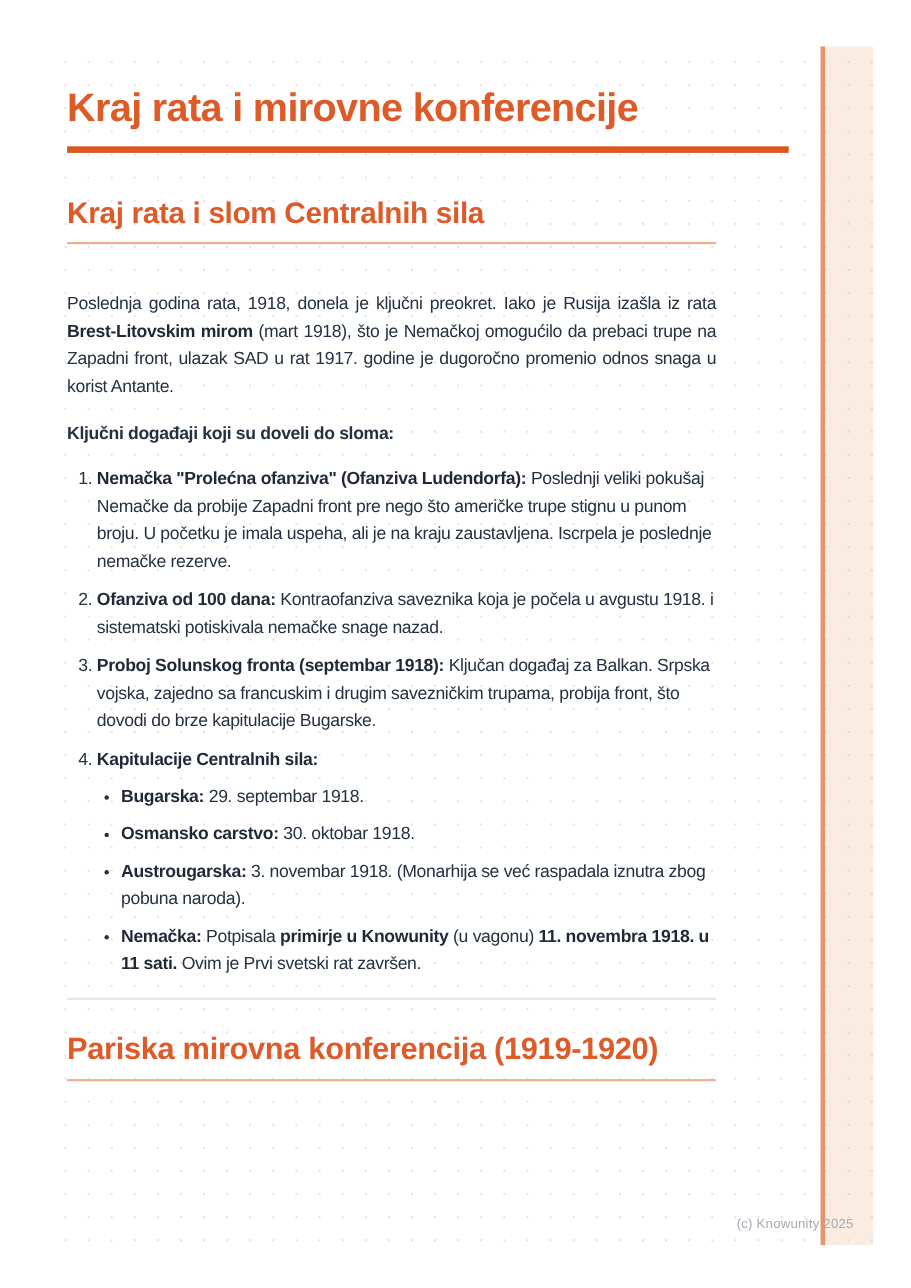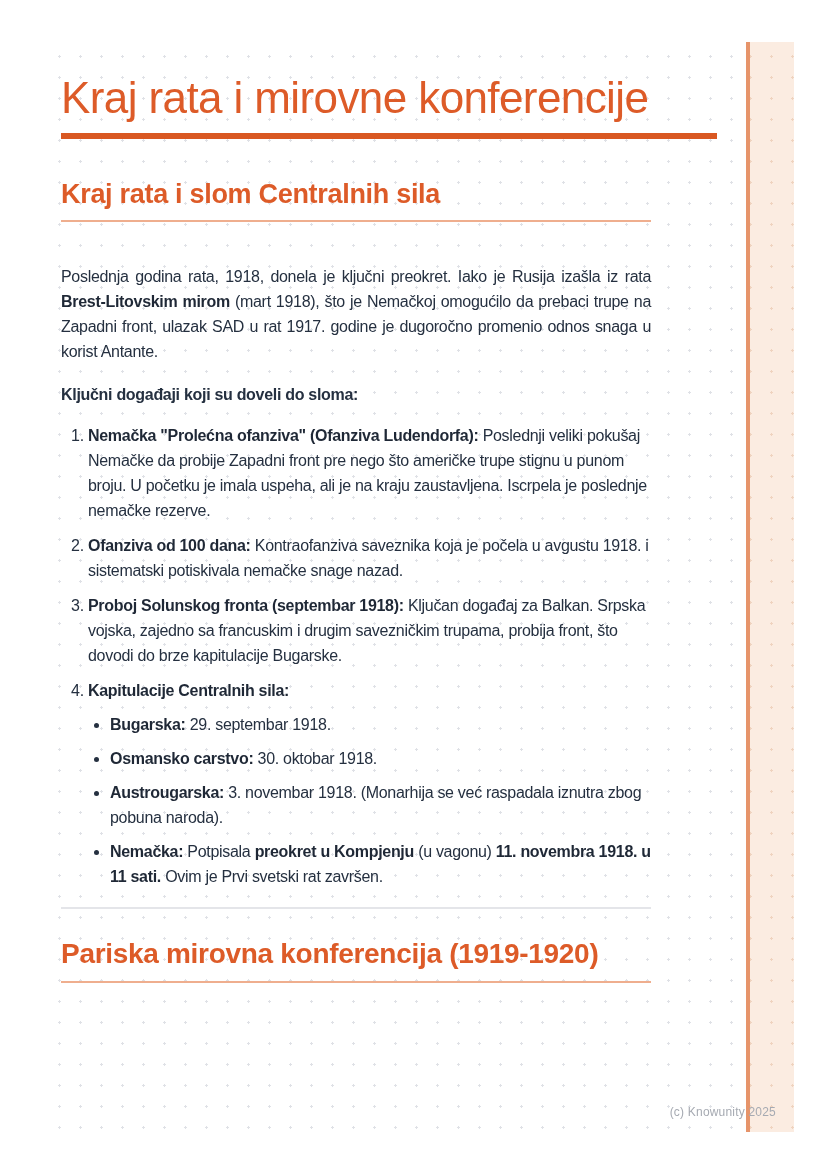--- a/index.html
+++ b/index.html
@@ -43,23 +43,23 @@
     position: absolute;
     left: 19px;
     top: 0;
     width: 656px;
   }
   h1.doc-title {
     margin: 30px 0 0 0;
     padding-bottom: 10px;
     border-bottom: 6px solid #d95822;
     color: #dd5b28;
-    font-size: 44px;
+    font-size: 36px;
     line-height: 51px;
-    font-weight: normal;
+    font-weight: bold;
     letter-spacing: -0.6px;
   }
   h1.doc-title .wrap {
     display: block;
     max-width: 600px;
   }
   .inner { width: 590px; }
   h2.section-heading {
     margin: 38px 0 0 0;
     padding-bottom: 9px;
@@ -148,21 +148,21 @@
           <li><strong>Ofanziva od 100 dana:</strong><span> Kontraofanziva saveznika koja je počela u avgustu 1918. i sistematski potiskivala nemačke snage nazad.</span></li>
 
           <li><strong>Proboj Solunskog fronta (septembar 1918):</strong><span> Ključan događaj za Balkan. Srpska vojska, zajedno sa francuskim i drugim savezničkim trupama, probija front, što dovodi do brze kapitulacije Bugarske.</span>
           </li>
 
           <li><strong>Kapitulacije Centralnih sila:</strong>
             <ul class="subline caps">
               <li><strong>Bugarska:</strong><span> 29. septembar 1918.</span></li>
               <li><strong>Osmansko carstvo:</strong><span> 30. oktobar 1918.</span></li>
               <li><strong>Austrougarska:</strong><span> 3. novembar 1918. (Monarhija se već raspadala iznutra zbog pobuna naroda).</span></li>
-              <li><strong>Nemačka:</strong><span> Potpisala </span><strong>preokret u Kompjenju</strong><span> (u vagonu) </span><strong>11. novembra 1918. u 11 sati.</strong><span> Ovim je Prvi svetski rat završen.</span></li>
+              <li><strong>Nemačka:</strong><span> Potpisala </span><strong>primirje u Knowunity</strong><span> (u vagonu) </span><strong>11. novembra 1918. u 11 sati.</strong><span> Ovim je Prvi svetski rat završen.</span></li>
             </ul>
           </li>
 
         </ol>
 
         <hr class="divider">
 
         <h2 class="section-heading paris">Pariska mirovna konferencija (1919-1920)</h2>
 
       </div>

